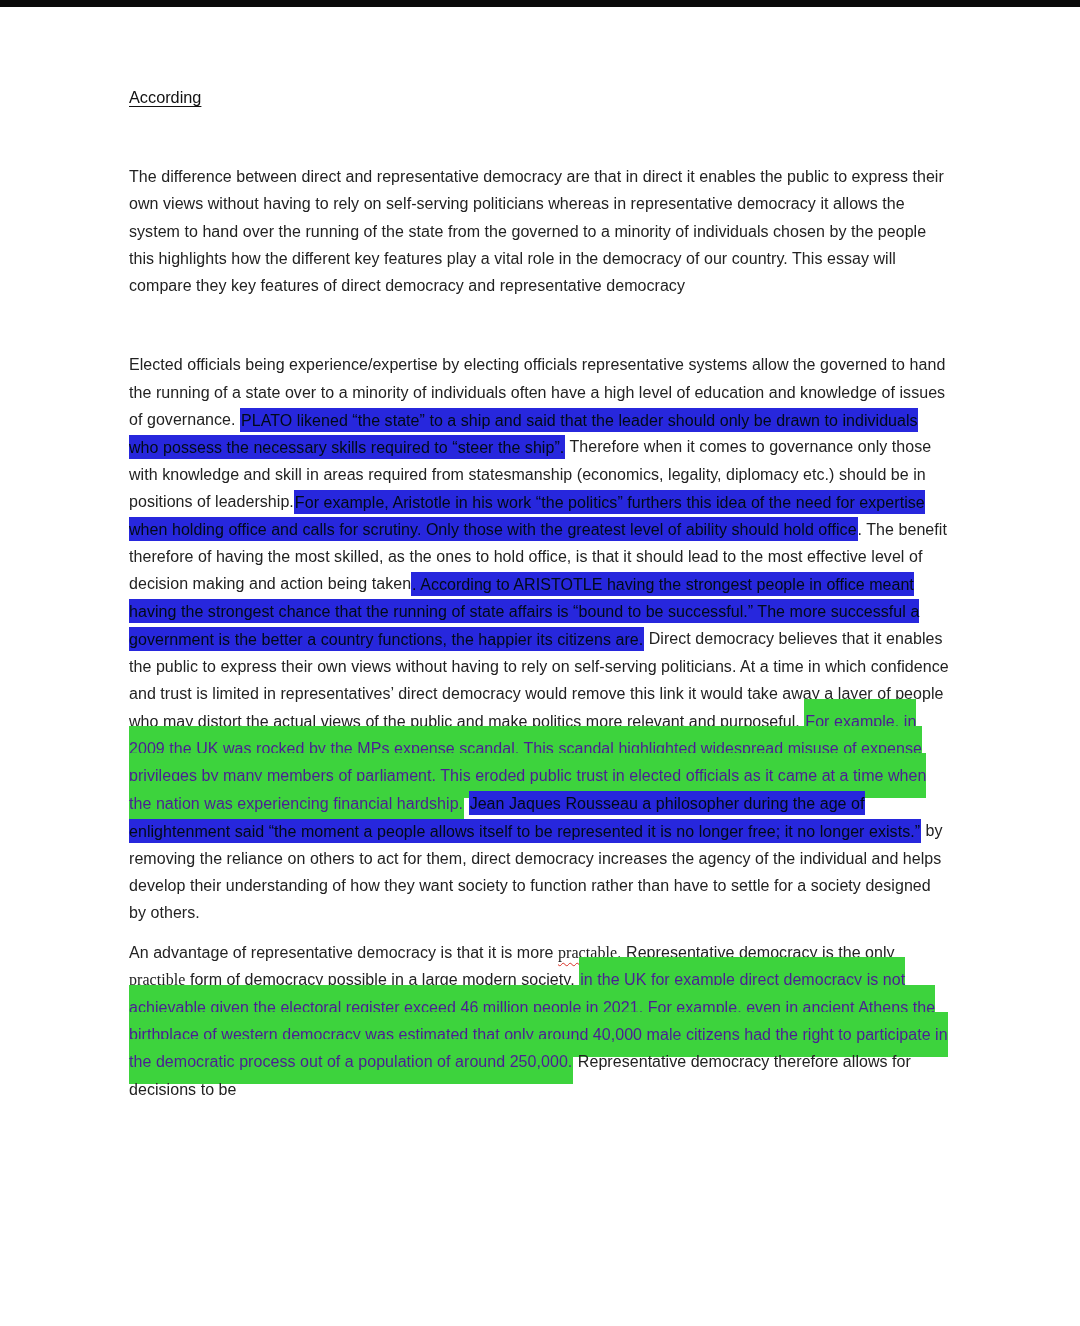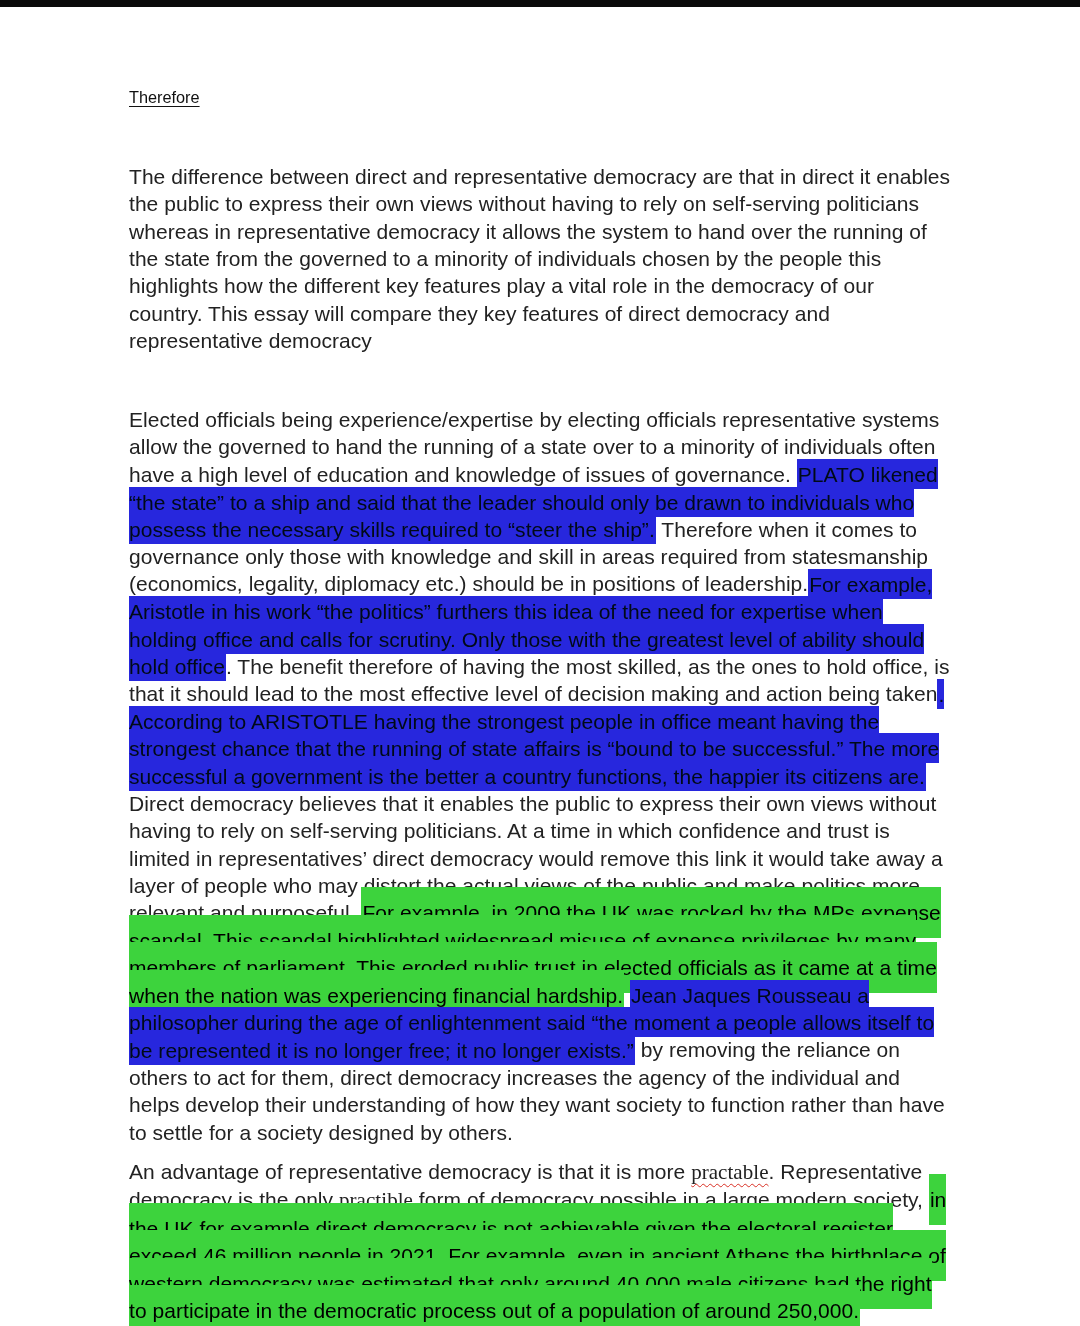--- a/index.html
+++ b/index.html
@@ -27,54 +27,54 @@
   .title {
     font-size: 16.3px;
     font-weight: 400;
     line-height: 27.4px;
     text-decoration: underline;
     text-underline-offset: 3px;
     margin-bottom: 12px;
     color: #111;
   }
   .para {
-    font-size: 21px;
+    font-size: 16px;
     line-height: 27.4px;
     min-height: 27.4px;
     margin-bottom: 12px;
     text-align: left;
     letter-spacing: 0.05px;
   }
   .run.plain { background: transparent; }
   .run.hl-blue {
     background: var(--hl-blue, #2727dd);
     color: #000a18;
     padding: 3.5px 1px;
   }
   .run.hl-green {
     background: var(--hl-green, #3dd33d);
-    color: #000000;
+    color: #4c1d95;
     padding: 14px 1px;
   }
   .run.misspelled {
     text-decoration: underline;
     text-decoration-style: wavy;
     text-decoration-color: var(--spell-color, #d93025);
     text-decoration-thickness: 1px;
     text-underline-offset: 4px;
     font-family: Liberation Serif, serif;
   }
 </style>
 </head>
 <body>
 
 <div class="top-edge"></div>
 
 <div class="page">
-  <h1 class="title">Therefore</h1>
+  <h1 class="title">According</h1>
   <div id="document-body">
       <p class="para"></p>
       <p class="para"><span class="run plain">The difference between direct and representative democracy are that in direct it enables the public to express their own views without having to rely on self-serving politicians whereas in representative democracy it allows the system to hand over the running of the state from the governed to a minority of individuals chosen by the people this highlights how the different key features play a vital role in the democracy of our country. This essay will compare they key features of direct democracy and representative democracy</span></p>
       <p class="para"></p>
       <p class="para"><span class="run plain">Elected officials being experience/expertise by electing officials representative systems allow the governed to hand the running of a state over to a minority of individuals often have a high level of education and knowledge of issues of governance. </span><span class="run hl-blue">PLATO likened “the state” to a ship and said that the leader should only be drawn to individuals who possess the necessary skills required to “steer the ship”.</span><span class="run plain"> Therefore when it comes to governance only those with knowledge and skill in areas required from statesmanship (economics, legality, diplomacy etc.) should be in positions of leadership.</span><span class="run hl-blue">For example, Aristotle in his work “the politics” furthers this idea of the need for expertise when holding office and calls for scrutiny. Only those with the greatest level of ability should hold office</span><span class="run plain">. The benefit therefore of having the most skilled, as the ones to hold office, is that it should lead to the most effective level of decision making and action being taken</span><span class="run hl-blue">. According to ARISTOTLE having the strongest people in office meant having the strongest chance that the running of state affairs is “bound to be successful.” The more successful a government is the better a country functions, the happier its citizens are.</span><span class="run plain"> Direct democracy believes that it enables the public to express their own views without having to rely on self-serving politicians. At a time in which confidence and trust is limited in representatives’ direct democracy would remove this link it would take away a layer of people who may distort the actual views of the public and make politics more relevant and purposeful. </span><span class="run hl-green">For example, in 2009 the UK was rocked by the MPs expense scandal. This scandal highlighted widespread misuse of expense privileges by many members of parliament. This eroded public trust in elected officials as it came at a time when the nation was experiencing financial hardship.</span><span class="run plain"> </span><span class="run hl-blue">Jean Jaques Rousseau a philosopher during the age of enlightenment said “the moment a people allows itself to be represented it is no longer free; it no longer exists.”</span><span class="run plain"> by removing the reliance on others to act for them, direct democracy increases the agency of the individual and helps develop their understanding of how they want society to function rather than have to settle for a society designed by others.</span></p>
       <p class="para"><span class="run plain">An advantage of representative democracy is that it is more </span><span class="run misspelled">practable</span><span class="run plain">. Representative democracy is the only </span><span class="run misspelled">practible</span><span class="run plain"> form of democracy possible in a large modern society, </span><span class="run hl-green">in the UK for example direct democracy is not achievable given the electoral register exceed 46 million people in 2021. For example, even in ancient Athens the birthplace of western democracy was estimated that only around 40,000 male citizens had the right to participate in the democratic process out of a population of around 250,000.</span><span class="run plain"> Representative democracy therefore allows for decisions to be</span></p>
     </div>
 </div>
 
 </body></html>

